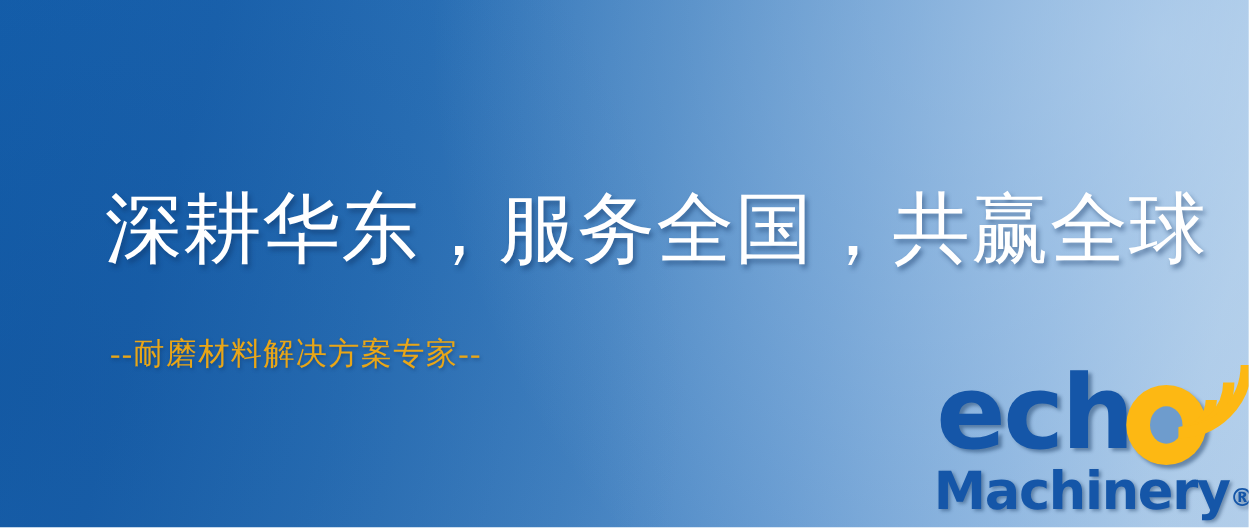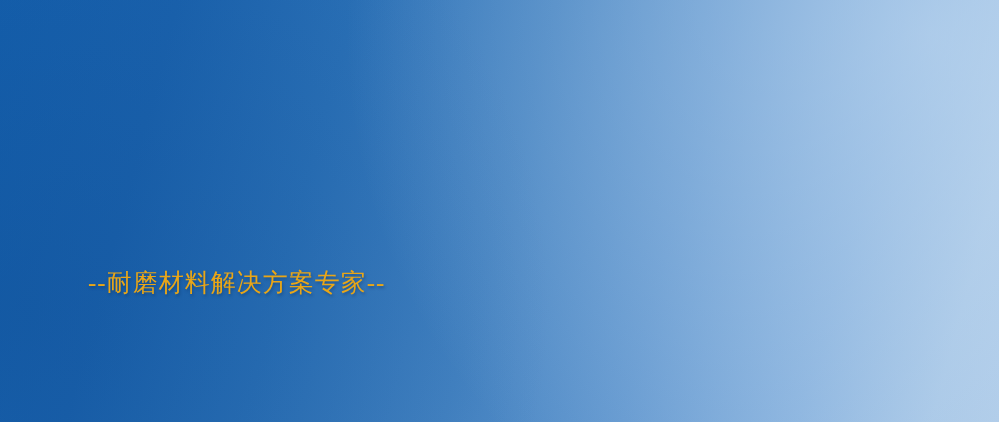--- a/index.html
+++ b/index.html
@@ -143,16 +143,41 @@
     font-size: 20px;
     vertical-align: 2px;
     letter-spacing: 0;
   }
 </style>
 </head>
 <body>
 
 <div id="banner">
 
+  <div class="headline">深耕华东，服务全国，共赢全球</div>
 
   <div class="subtitle">--耐磨材料解决方案专家--</div>
 
+  <div id="logo">
+
+    <div class="logo-row-top">
+
+      <span class="logo-echo">ech</span>
+
+      <span class="logo-o"></span>
+
+      <span class="arcs">
+        <svg width="62" height="66" viewBox="0 0 62 66" aria-hidden="true">
+          <g fill="none" stroke="#fdb813" stroke-width="9" stroke-linecap="butt">
+            <path d="M4 62 A 26 26 0 0 0 30 36" transform="translate(-2,-4)"></path>
+            <path d="M4 62 A 40 40 0 0 0 44 22" transform="translate(-2,-4)"></path>
+            <path d="M4 62 A 54 54 0 0 0 58 8" transform="translate(-2,-4)"></path>
+          </g>
+        </svg>
+      </span>
+    </div>
+
+    <div class="logo-machinery">
+      <span>Machinery</span><span class="logo-reg">®</span>
+    </div>
+
+  </div>
 </div>
 
 </body></html>

